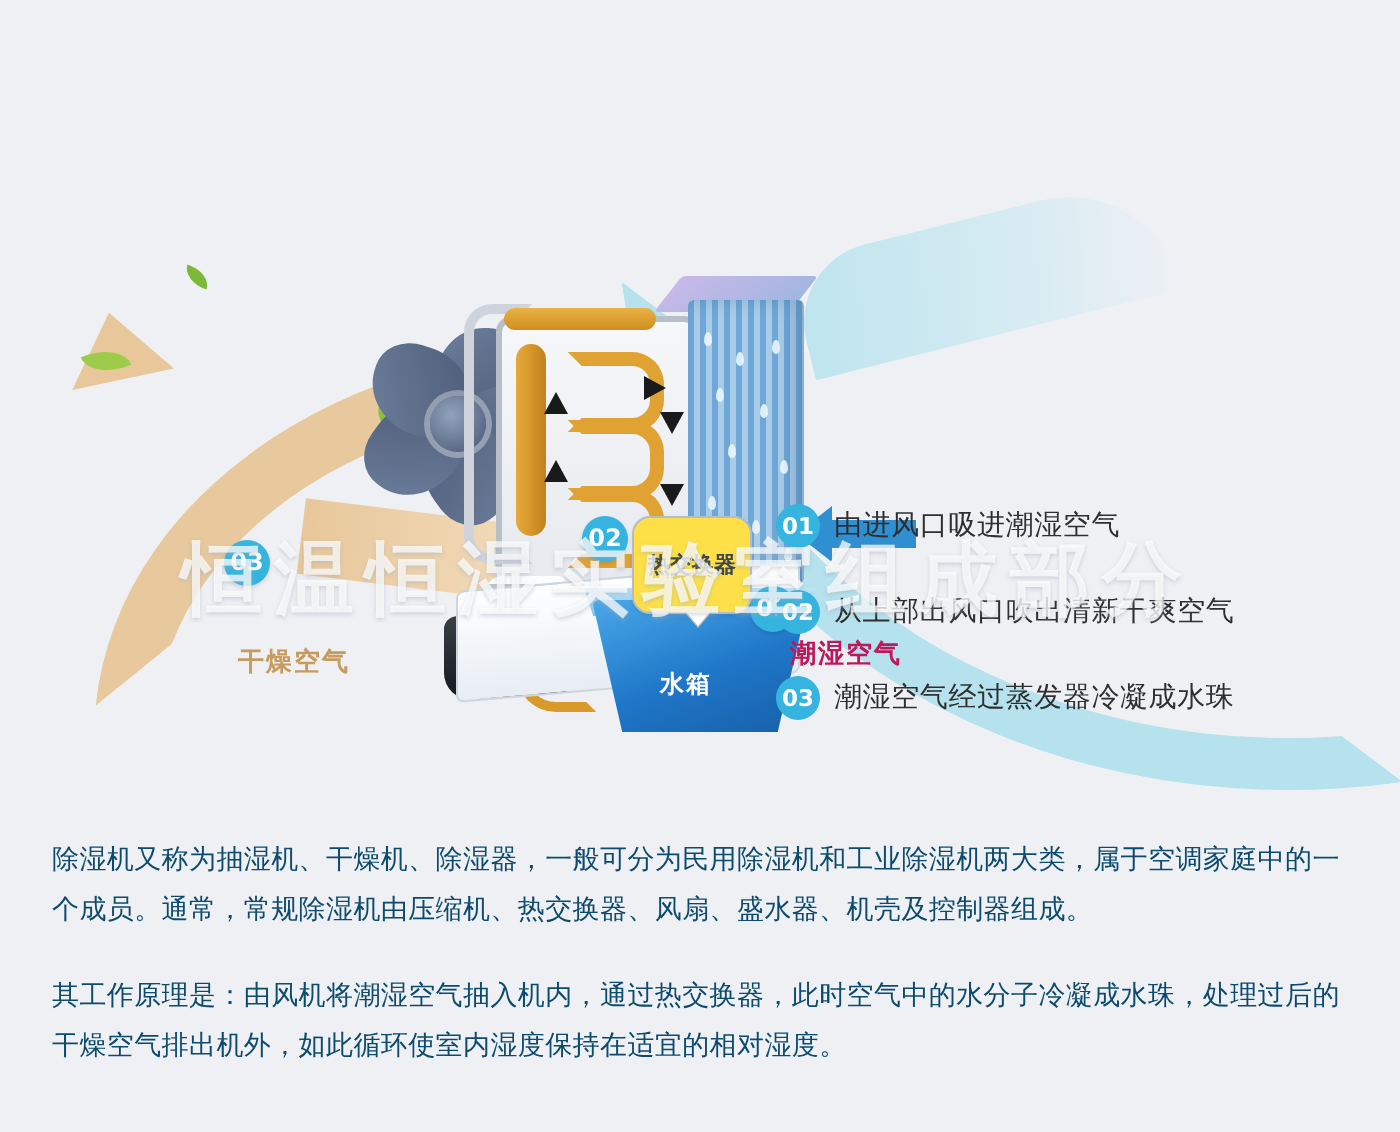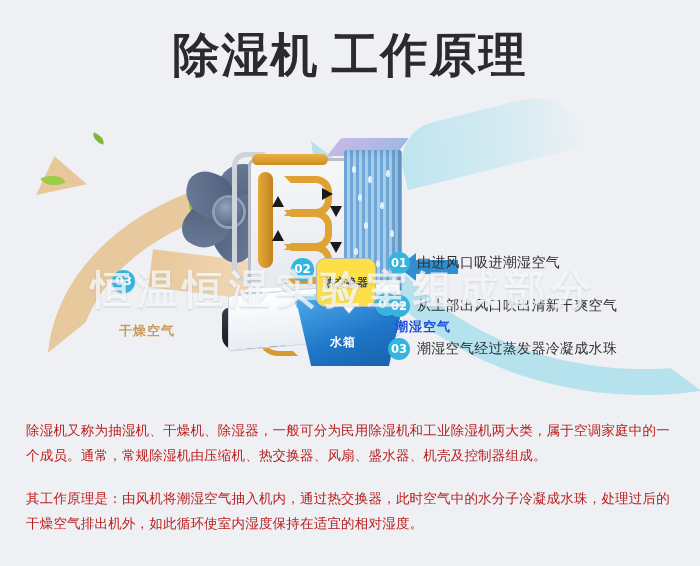--- a/index.html
+++ b/index.html
@@ -182,21 +182,21 @@
     position:absolute;width:23px;height:23px;border-radius:50%;
     background:#36b4e0;color:#ffffff;
     font-size:12px;font-weight:bold;line-height:23px;text-align:center;
     box-shadow:0 1px 2px rgba(0,0,0,.12);
   }
   .badge.b-01{left:375px;top:183px;}
   .badge.b-02{left:291px;top:148px;}
   .badge.b-03{left:112px;top:160px;}
 
   .ill-label{position:absolute;font-size:13px;font-weight:bold;letter-spacing:1px;margin-left:12px;}
-  .lbl-moist{left:383px;top:208px;color:#1d4ed8;}
+  .lbl-moist{left:383px;top:208px;color:#be185d;}
   .lbl-dry{left:107px;top:212px;color:#c79b5e;}
 
   .tooltip{
     position:absolute;left:316px;top:148px;
     background:#fde047;border:1px solid #b6bcc6;border-radius:9px;
     padding:16px 7px;font-size:11px;font-weight:bold;color:#3d4550;
     white-space:nowrap;box-shadow:0 1px 2px rgba(0,0,0,.08);
   }
   .tooltip::after{
     content:"";position:absolute;left:26px;bottom:-7px;
@@ -220,34 +220,29 @@
     position:absolute;left:0;top:262px;width:688px;text-align:center;
     font-size:40px;font-weight:bold;letter-spacing:6px;
     color:rgba(255,255,255,.72);
     text-shadow:0 1px 2px rgba(160,170,185,.45);
     pointer-events:none;user-select:none;
   }
 
   
   .body-text{position:absolute;left:26px;top:418px;width:650px;}
   .para{
-    font-size:13.5px;color:#b91c1c;line-height:25px;
+    font-size:13.5px;color:#0c4a6e;line-height:25px;
     letter-spacing:.2px;margin:0 0 18px 0;
   }
 </style>
 </head>
 <body>
 
 <div class="page">
 
-  <div class="title-wrap">
-    <div class="title">
-      <span class="t1">除湿机</span><span class="t2">工作原理</span>
-    </div>
-  </div>
 
   <div class="stage">
 
     <div class="swoosh"></div>
     <div class="swoosh2"></div>
 
     <div class="dry-arc"></div>
     <div class="dry-arrowhead"></div>
     <div class="dry-tail"></div>
 

